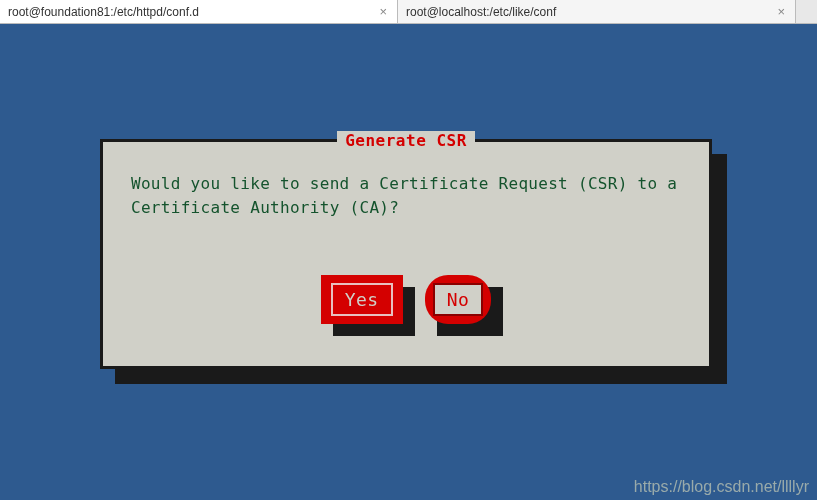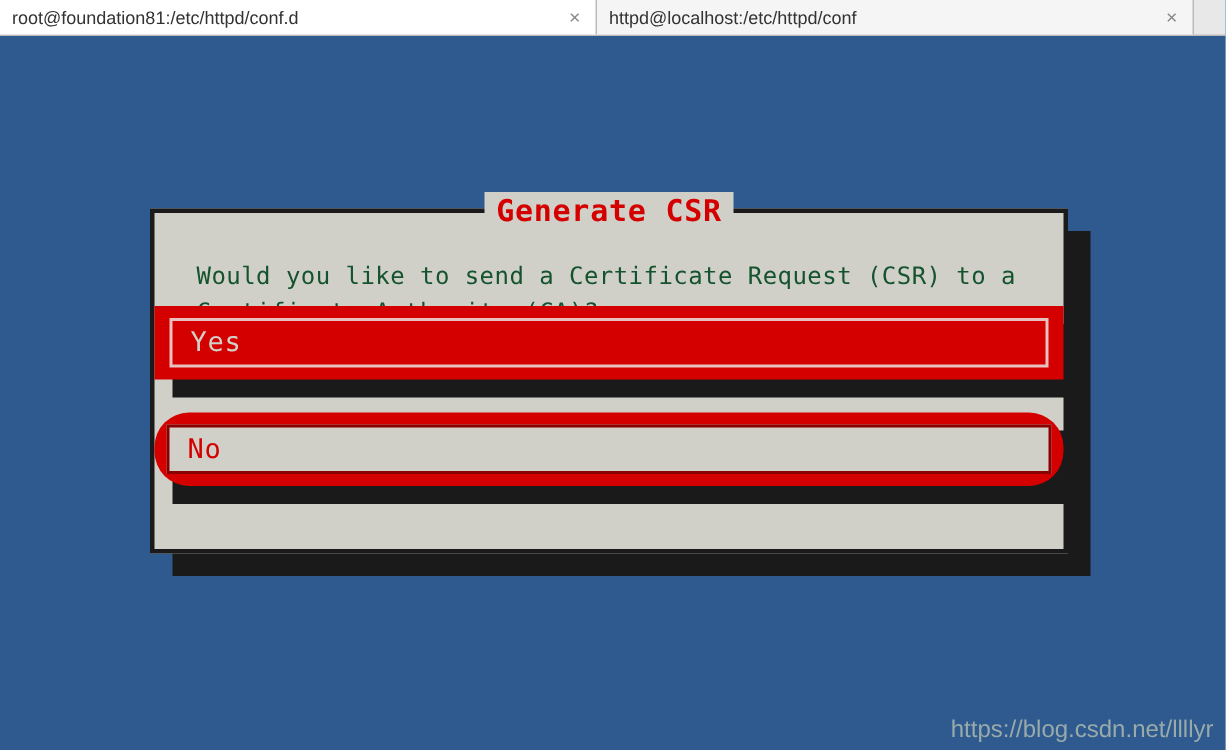--- a/index.html
+++ b/index.html
@@ -74,21 +74,21 @@
       position: absolute;
       top: -12px;
       left: 0;
       right: 0;
       height: 20px;
     }
     .dialog-title {
       background: #d0d0c8;
       color: #d40000;
       font-family: "DejaVu Sans Mono", monospace;
-      font-size: 20px;
+      font-size: 16px;
       font-weight: bold;
       padding: 0 8px;
       letter-spacing: 0.5px;
     }
     .dialog-text {
       position: absolute;
       top: 30px;
       left: 28px;
       right: 28px;
       font-family: "DejaVu Sans Mono", monospace;
@@ -98,21 +98,20 @@
       letter-spacing: 0.3px;
     }
     .button-row {
       position: absolute;
       bottom: 42px;
       left: 0;
       right: 0;
       display: flex;
       justify-content: center;
       gap: 22px;
-      flex-direction: column;
     }
     .btn-wrap {
       position: relative;
     }
     .btn-shadow {
       position: absolute;
       width: 100%;
       height: 100%;
       background: #1a1a1a;
       top: 12px;
@@ -158,21 +157,21 @@
   </style>
 </head>
 <body>
 
 <div class="tab-bar">
   <div class="tab active">
     <span>root@foundation81:/etc/httpd/conf.d</span>
     <span class="tab-close">×</span>
   </div>
   <div class="tab">
-    <span>httpd@localhost:/etc/httpd/conf</span>
+    <span>root@localhost:/etc/like/conf</span>
     <span class="tab-close">×</span>
   </div>
 </div>
 
 <div class="terminal-area">
   <div class="dialog-shadow"></div>
   <div class="dialog">
     <div class="dialog-title-row">
       <span class="dialog-title">Generate CSR</span>
     </div>

